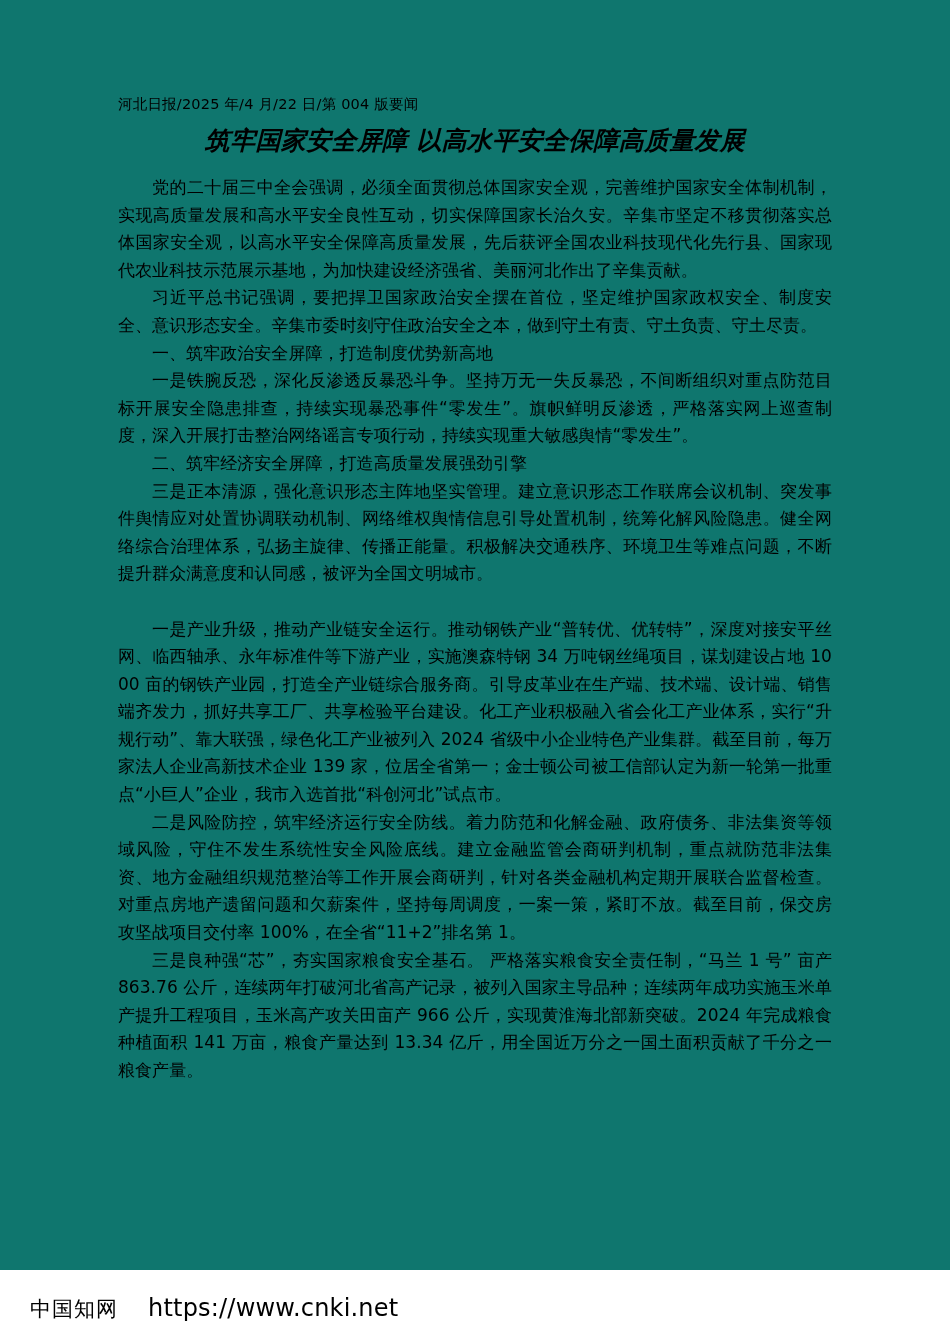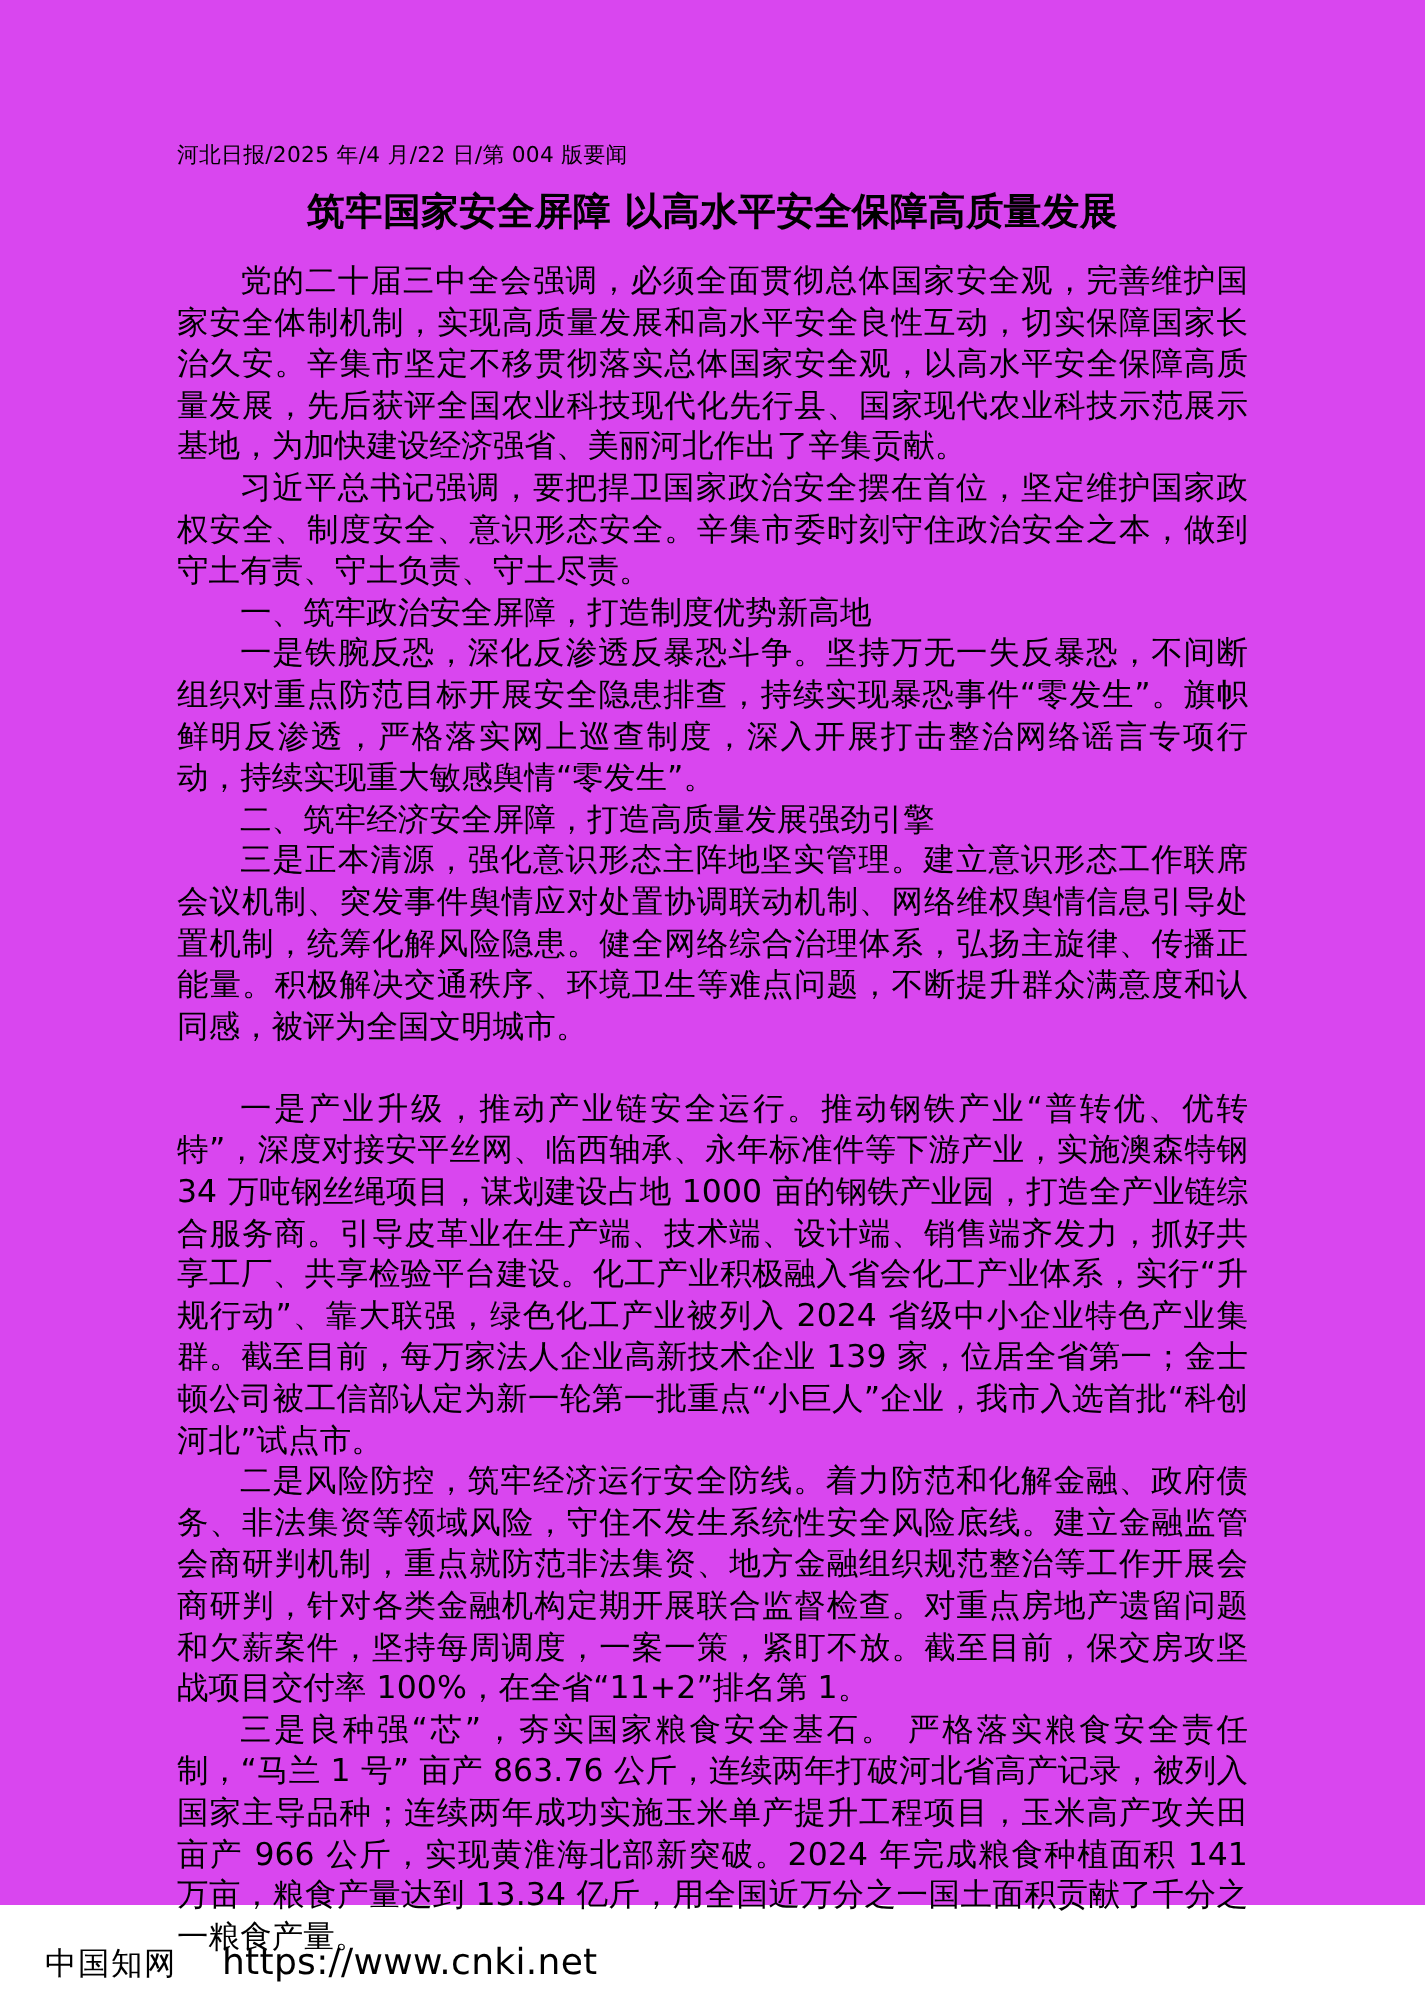--- a/index.html
+++ b/index.html
@@ -30,21 +30,21 @@
     white-space: nowrap;
   }
 
   
   .page-sheet {
     position: absolute;
     top: 0;
     left: 0;
     width: 950px;
     height: 1270px;
-    background: #d946ef;
+    background: #0f766e;
   }
 
   .doc-body {
     position: absolute;
     top: 92px;
     left: 118px;
     width: 714px;
   }
 
   
@@ -59,37 +59,38 @@
 
   
   .doc-title {
     margin: 8px 0 0 0;
     text-align: center;
     font-size: 25px;
     font-weight: bold;
     line-height: 34px;
     letter-spacing: 0.3px;
     white-space: nowrap;
+    font-style: italic;
   }
   .doc-subtitle {
     margin: 3px 0 0 0;
     text-align: center;
     font-size: 17px;
     font-weight: bold;
     line-height: 26px;
     letter-spacing: 0.3px;
   }
 
   
   .body-text {
     margin-top: 16px;
   }
   .para {
     margin: 0;
-    font-size: 21px;
+    font-size: 17px;
     line-height: 27.6px;
     text-align: justify;
     text-align-last: left;
     text-indent: 2em;
     letter-spacing: 0.05px;
     word-break: break-all;
   }
   .para.spacer-before {
     margin-top: 27.6px;
   }

